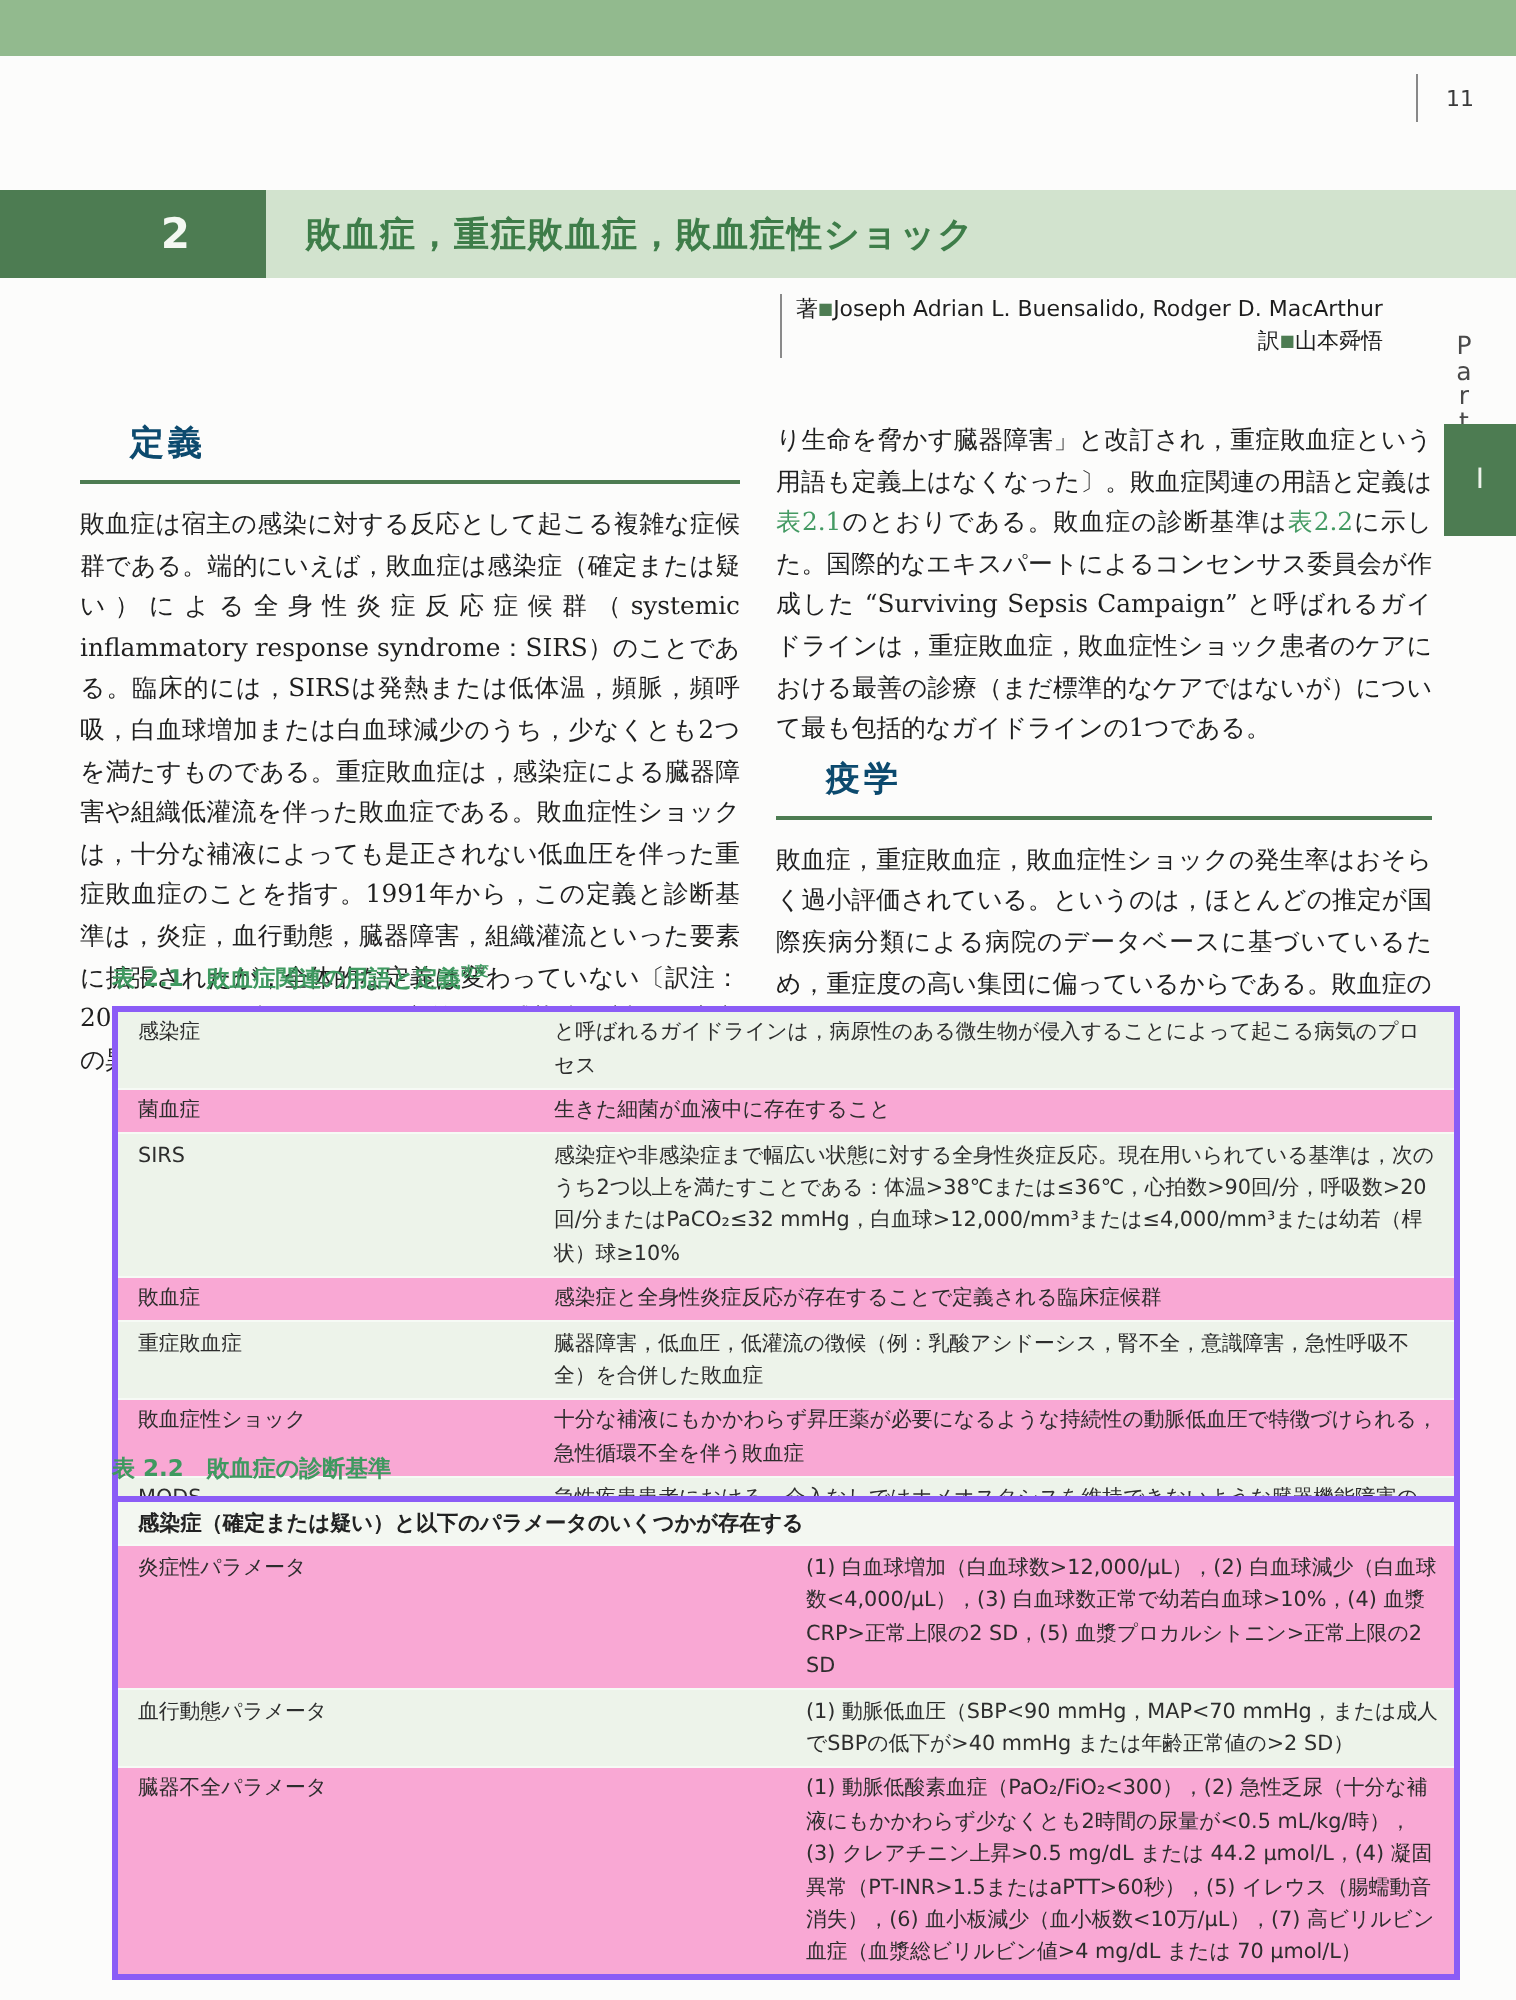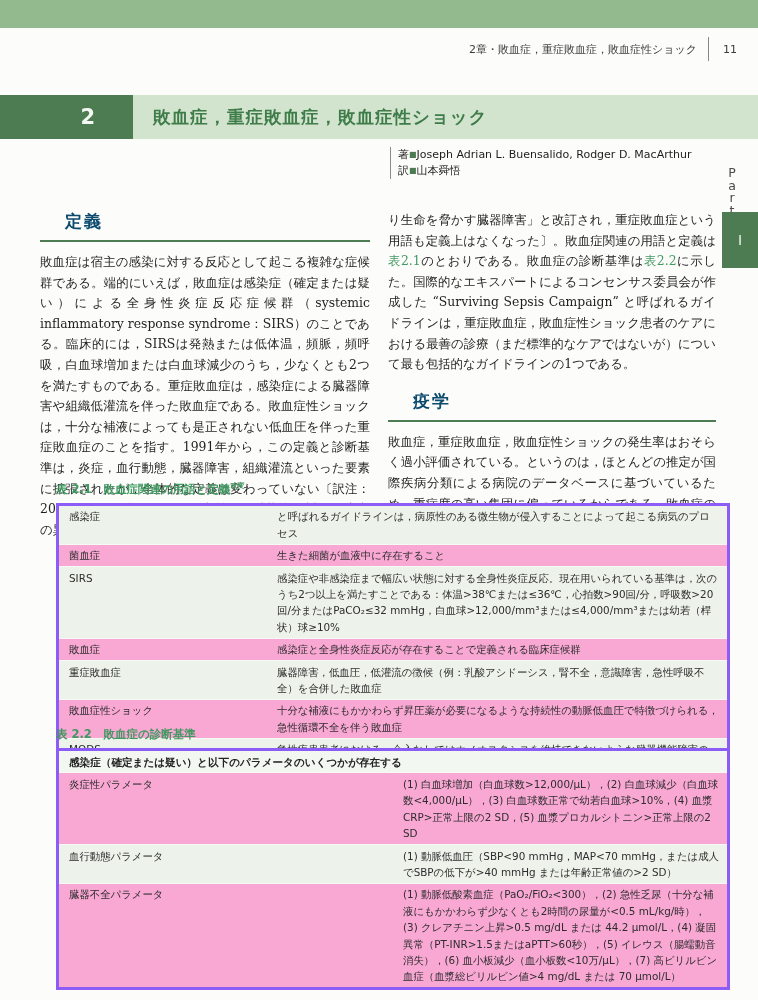--- a/index.html
+++ b/index.html
@@ -23,21 +23,21 @@
     padding-right:38px; box-sizing:border-box; font-weight:bold;
   }
   .banner-title {
     flex:1; background:#d2e3ce; color:#3e7d49; font-weight:bold; font-size:17.5px;
     display:flex; align-items:center; padding-left:20px; letter-spacing:1px;
   }
 
   .authors {
     position:absolute; top:147px; left:390px;
     border-left:1px solid #8a8a8a; padding-left:7px;
-    font-size:11px; line-height:16px; color:#1e1e1e;
+    font-size:11px; line-height:16px; color:#1e1e1e;text-align:right;
   }
   .authors .mark { color:#4d7c52; font-size:8px; vertical-align:1px; }
 
   .part-label {
     position:absolute; top:167px; left:727px; width:10px;
     font-size:12.5px; line-height:12.5px; color:#4a4a4a;
     line-break:anywhere; word-break:break-all; text-align:center;
   }
   .part-tab {
     position:absolute; top:212px; left:722px; width:36px; height:56px;
@@ -54,21 +54,21 @@
     padding-left:25px; letter-spacing:2px;
   }
   .h-rule { height:2px; background:#4d7c52; margin-bottom:10px; }
 
   .body-p {
     font-family:"DejaVu Serif","Liberation Serif",serif;
     font-size:12.4px; line-height:20.6px; text-align:justify;
     color:#1f1f1f; margin:0;
   }
   .tbl-ref { color:#449a63; }
-  .mt { margin-top:15px; }
+  .mt { margin-top:3px; }
 
   .tblock { position:absolute; left:56px; width:674px; }
   .t1 { top:481px; }
   .t2 { top:727px; }
   .tbl-caption { font-size:11.5px; font-weight:bold; color:#3f9960; margin-bottom:6px; }
   .tbl-caption sup { font-size:7px; color:#3f9960; }
 
   table.gtable {
     width:100%; border-collapse:collapse; table-layout:fixed;
     font-size:10.4px; line-height:16.4px; color:#2d2d2d;
@@ -85,21 +85,20 @@
 
   .fnotes { font-size:9.3px; line-height:13.8px; color:#474747; margin-top:7px; text-align:justify; }
   .fnotes p { margin:0; }
 </style>
 </head>
 <body>
 
 <div class="topstrip"></div>
 
 <div class="runhead">
-  <span class="rh-title">2章・敗血症，重症敗血症，敗血症性ショック</span>
   <span class="rh-div"></span>
   <span class="rh-page">11</span>
 </div>
 
 <div class="banner">
   <div class="banner-num">2</div>
   <div class="banner-title">敗血症，重症敗血症，敗血症性ショック</div>
 </div>
 
 <div class="authors">

